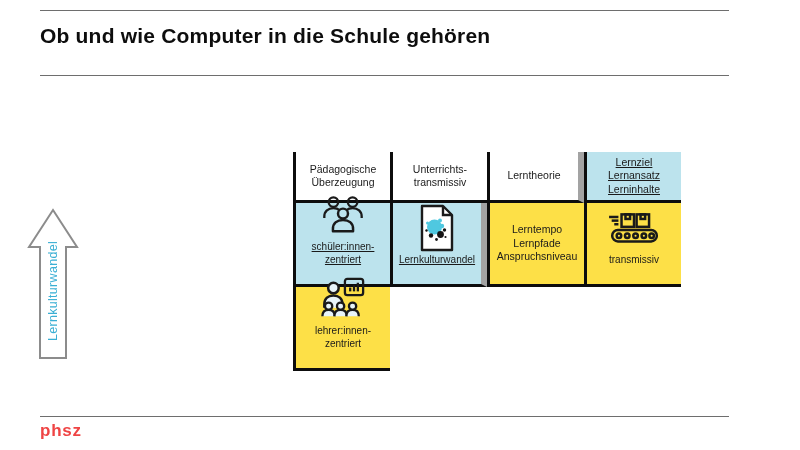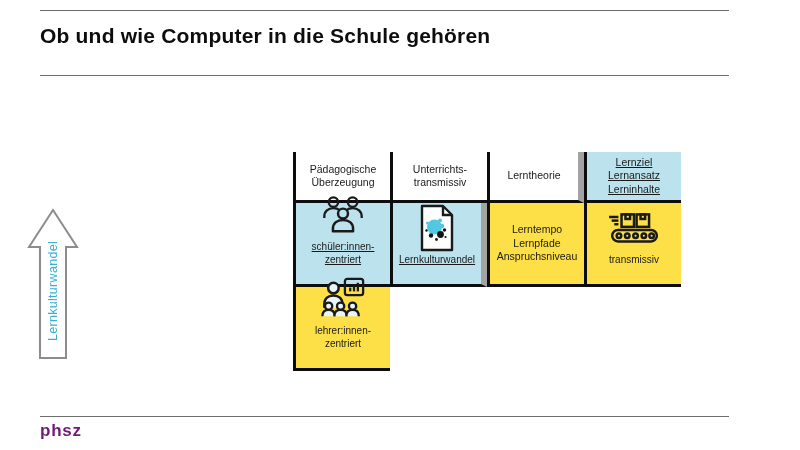--- a/index.html
+++ b/index.html
@@ -5,21 +5,21 @@
   * { margin:0; padding:0; box-sizing:border-box; }
   html,body { width:800px; height:450px; background:#fff; font-family:"Liberation Sans", sans-serif; }
   .canvas { position:relative; width:729px; height:450px; background:#fff; overflow:hidden; }
 
   .rule { position:absolute; left:40px; width:722px; height:0; border-top:1px solid #6e6e6e; }
   .rule.top { top:10px; }
   .rule.sub { top:75px; }
   .rule.foot { top:416px; }
 
   .title { position:absolute; left:40px; top:24px; font-size:21px; font-weight:bold; color:#0d0d0d; letter-spacing:0.2px; }
-  .logo  { position:absolute; left:40px; top:421px; font-size:17px; font-weight:bold; color:#701a75; letter-spacing:0.8px; }
+  .logo  { position:absolute; left:40px; top:421px; font-size:17px; font-weight:bold; color:#ef4444; letter-spacing:0.8px; }
 
   
   .arrow-wrap { position:absolute; left:27px; top:208px; width:52px; height:152px; }
   .arrow-wrap svg { position:absolute; inset:0; }
   .arrow-label { position:absolute; left:0; right:0; top:16px; bottom:2px;
     display:flex; align-items:center; justify-content:center;
     writing-mode:vertical-rl; transform:rotate(180deg);
     color:#3aafd4; font-size:12.5px; letter-spacing:0.3px; }
 
   

